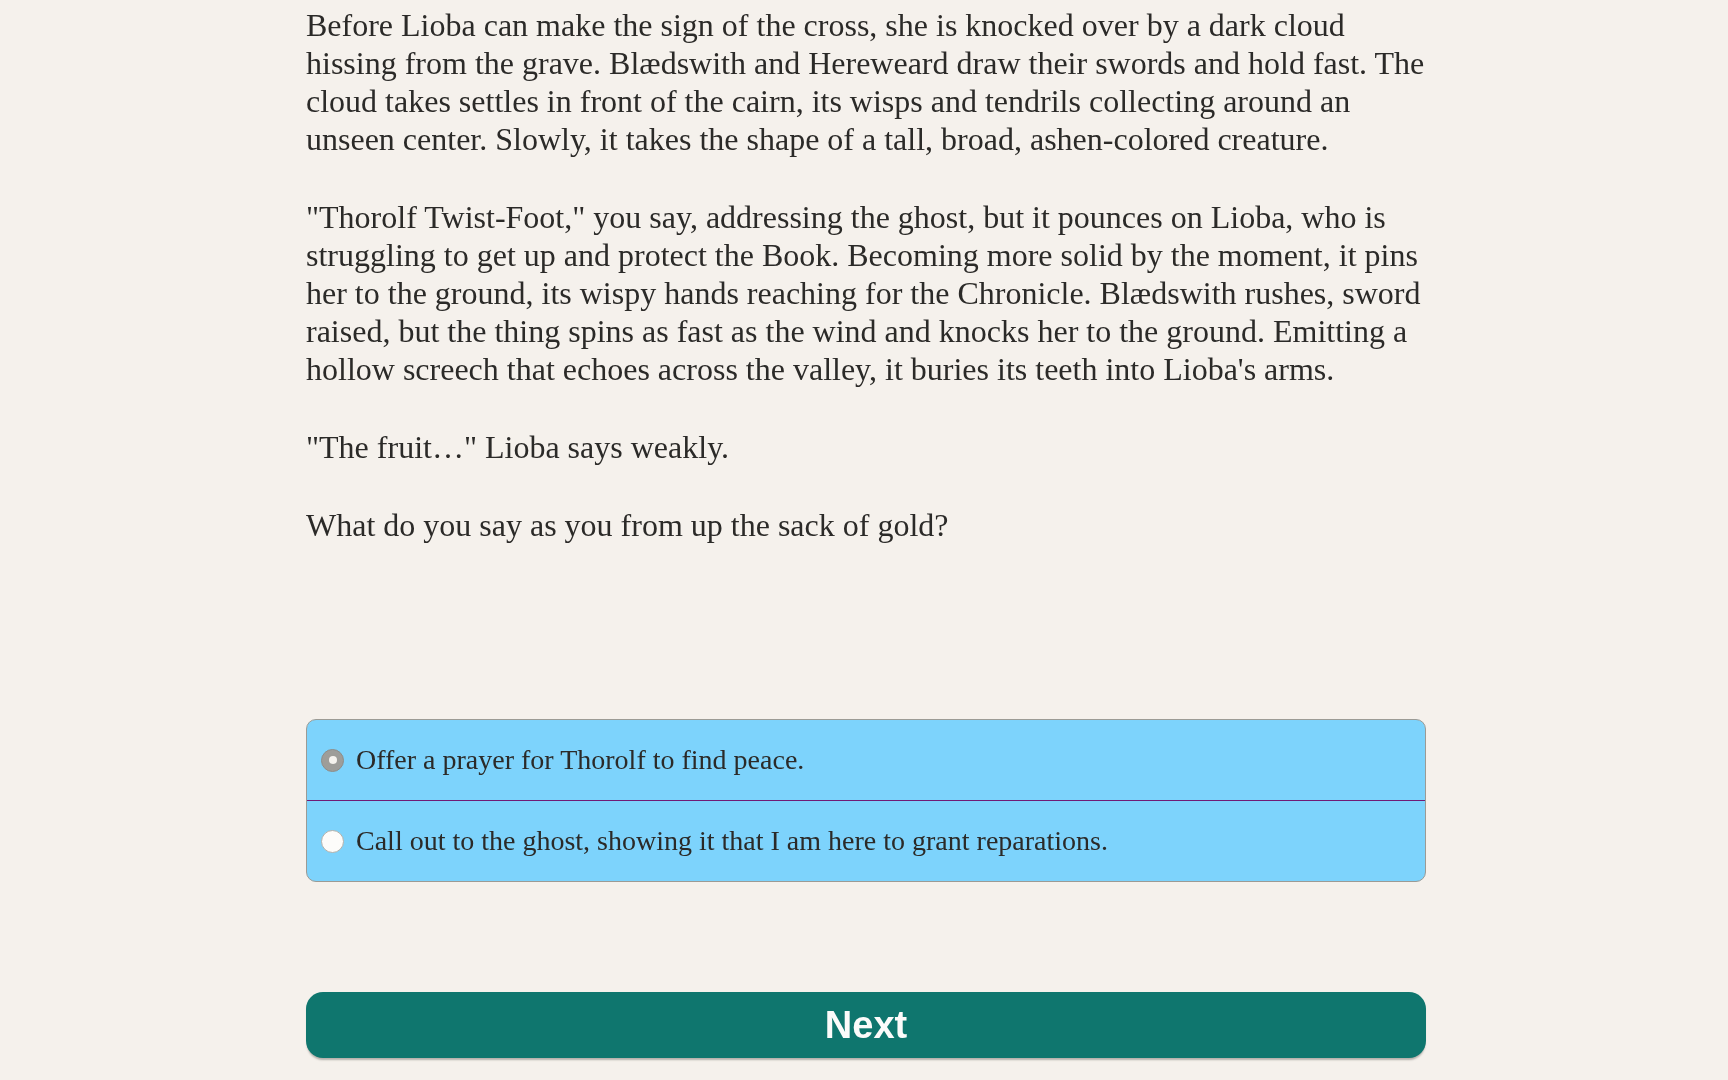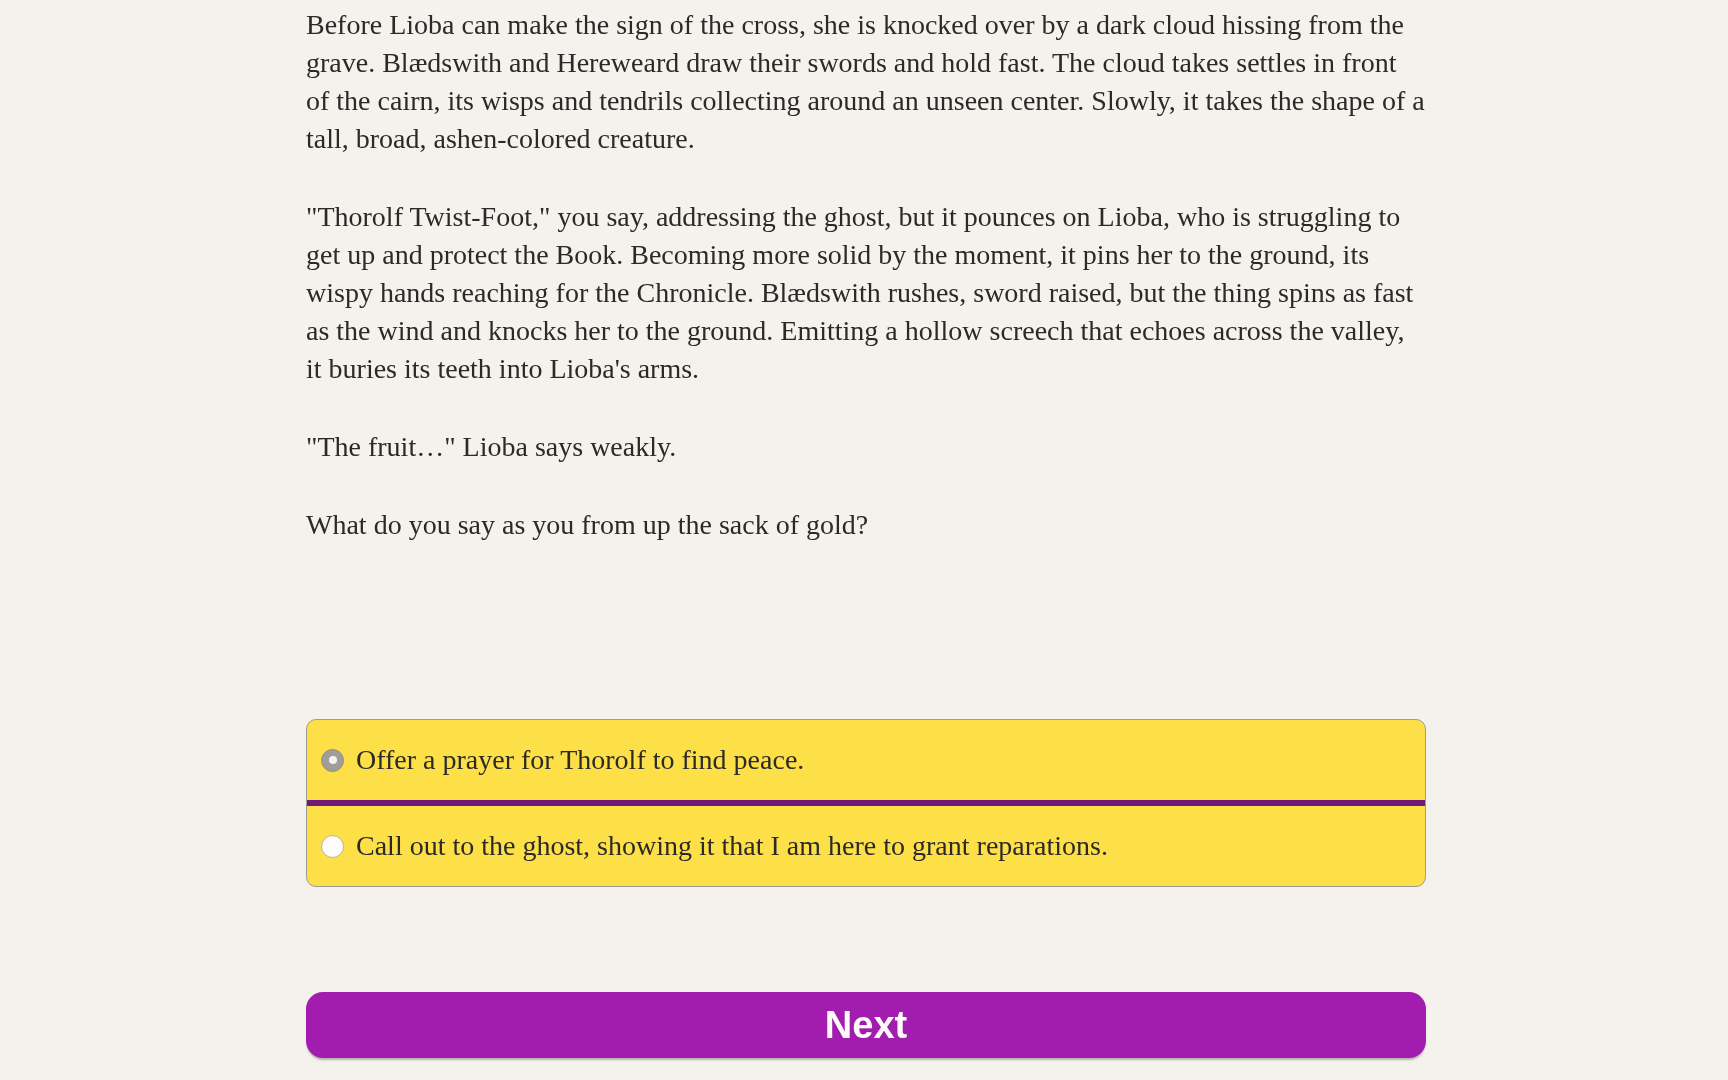--- a/index.html
+++ b/index.html
@@ -19,43 +19,43 @@
   }
   .story {
     position: absolute;
     left: 306px;
     top: 6px;
     width: 1120px;
     color: #2b2a28;
   }
   .story p {
     margin: 0 0 40px 0;
-    font-size: 28px;
+    font-size: 32px;
     line-height: 38px;
     color: #2b2a28;
   }
   .choices {
     position: absolute;
     left: 306px;
     top: 719px;
     width: 1120px;
     box-sizing: border-box;
     border: 1px solid #9c9b95;
     border-radius: 10px;
-    background: #fde047;
+    background: #7dd3fc;
   }
   .choice-row {
     display: flex;
     align-items: center;
     height: 80px;
     padding-left: 14px;
     cursor: pointer;
   }
   .choice-row + .choice-row {
-    border-top: 6px solid #701a75;
+    border-top: 1px solid #701a75;
   }
   .radio {
     flex: 0 0 auto;
     width: 23px;
     height: 23px;
     border-radius: 50%;
     box-sizing: border-box;
     background: #fdfcfa;
     border: 1px solid #b2b1ab;
     margin-right: 12px;
@@ -83,21 +83,21 @@
   }
   .next-btn {
     position: absolute;
     left: 306px;
     top: 992px;
     width: 1120px;
     height: 66px;
     box-sizing: border-box;
     border: none;
     border-radius: 17px;
-    background: #a21caf;
+    background: #0f766e;
     color: #fcfbfa;
     font-family: "Liberation Sans", "DejaVu Sans", sans-serif;
     font-weight: bold;
     font-size: 38px;
     line-height: 66px;
     text-align: center;
     cursor: pointer;
     box-shadow: 0 3px 2px -1px rgba(60, 55, 50, 0.35);
     padding: 0;
   }

